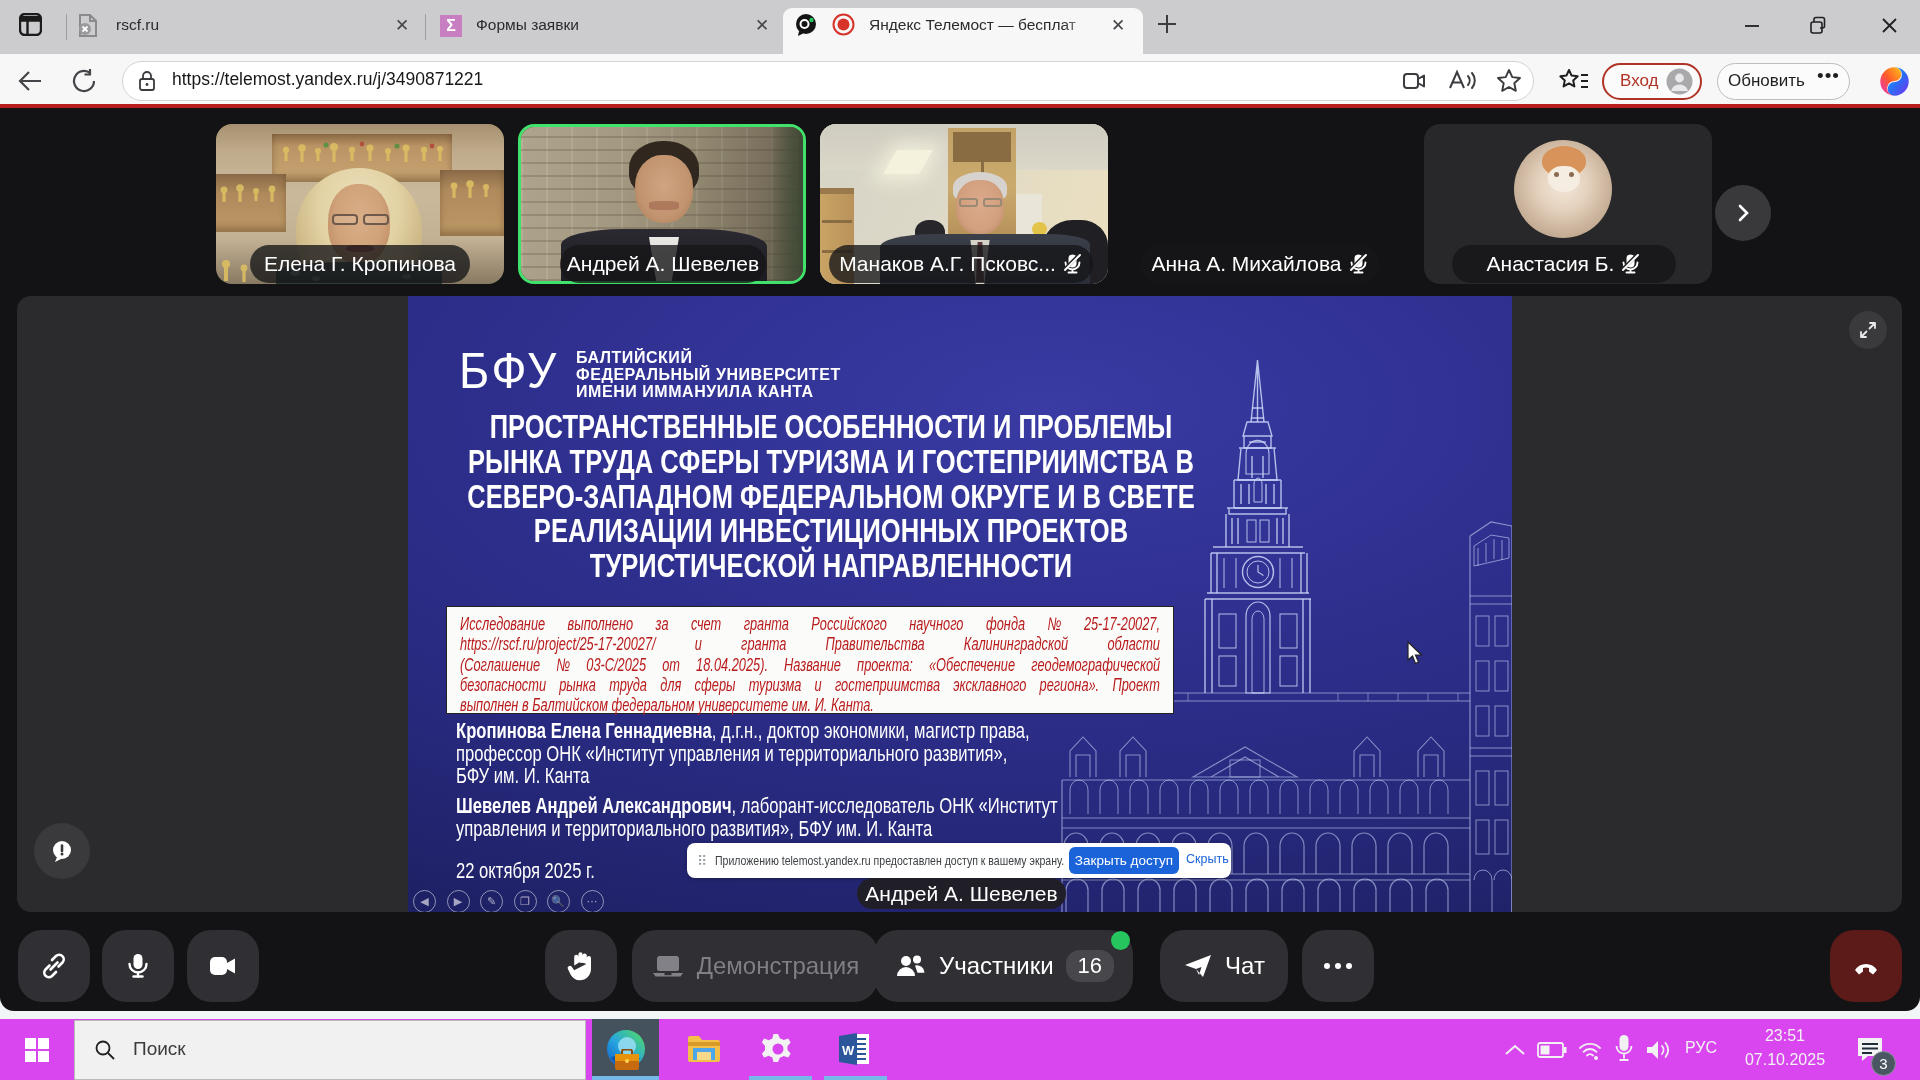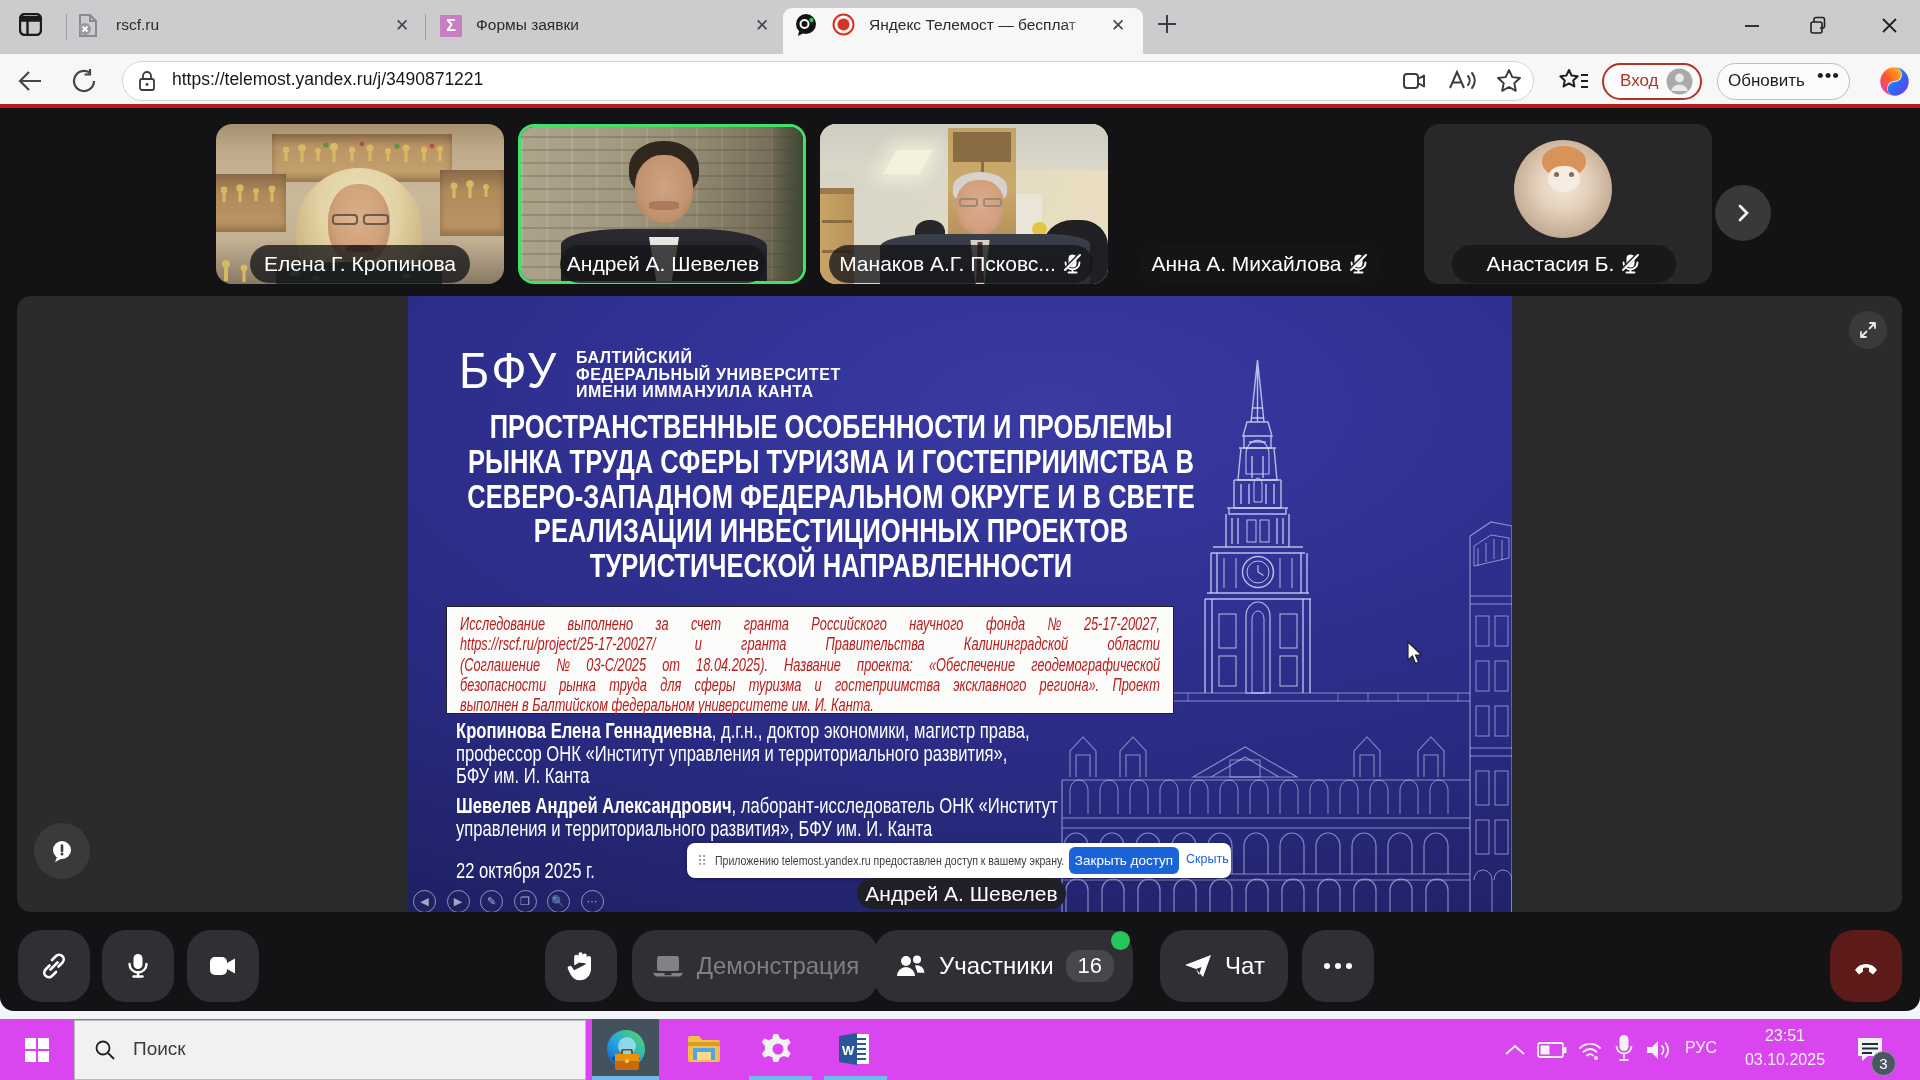--- a/index.html
+++ b/index.html
@@ -596,21 +596,21 @@
     </svg>
   <svg class="abs" style="left:1645px;top:19px" width="28" height="24" viewBox="0 0 28 24">
     <path d="M2 9 h5 l6 -6 v18 l-6 -6 h-5 z" fill="#f2f2f2"></path>
     <g fill="none" stroke="#f2f2f2" stroke-width="1.8" stroke-linecap="round">
         <path d="M17 8 a6 6 0 0 1 0 8"></path>
         <path d="M20.5 5 a10.5 10.5 0 0 1 0 14"></path>
       </g>
   </svg>
   <div class="abs" style="left:1685px;top:20px;font-size:16px;color:#f2f2f2;">РУС</div>
   <div class="abs" style="left:1740px;top:8px;width:90px;text-align:center;font-size:16px;color:#f2f2f2;">23:51</div>
-  <div class="abs" style="left:1740px;top:32px;width:90px;text-align:center;font-size:16px;color:#f2f2f2;">03.10.2025</div>
+  <div class="abs" style="left:1740px;top:32px;width:90px;text-align:center;font-size:16px;color:#f2f2f2;">07.10.2025</div>
   <svg class="abs" style="left:1855px;top:16px" width="30" height="30" viewBox="0 0 30 30">
     <path d="M3 3 h24 v18 h-14 l-6 5 v-5 h-4 z" fill="#f2f2f2"></path>
     <g stroke="#1f2c3a" stroke-width="2">
         <path d="M7 9 h16 M7 13.5 h16 M7 18 h10"></path>
       </g>
   </svg>
   <div class="abs" style="left:1871px;top:32px;width:25px;height:25px;border-radius:50%;background:#4a5662;border:1px solid #8a949e;color:#fff;font-size:15px;display:flex;align-items:center;justify-content:center;">3</div>
 </div>
 
 </body></html>

